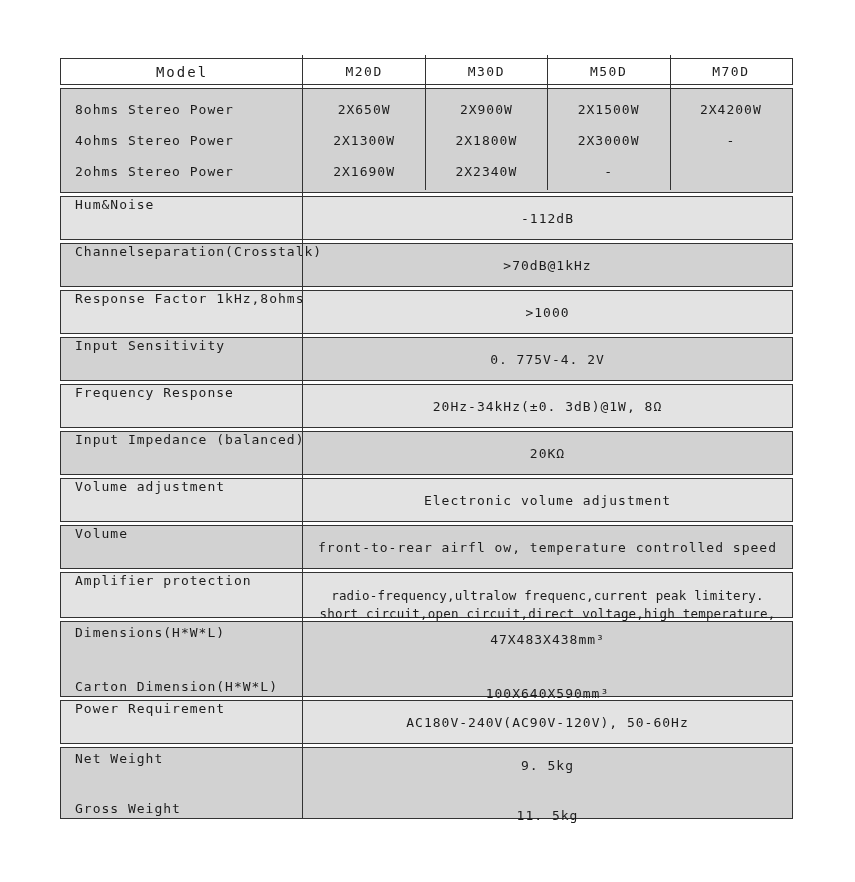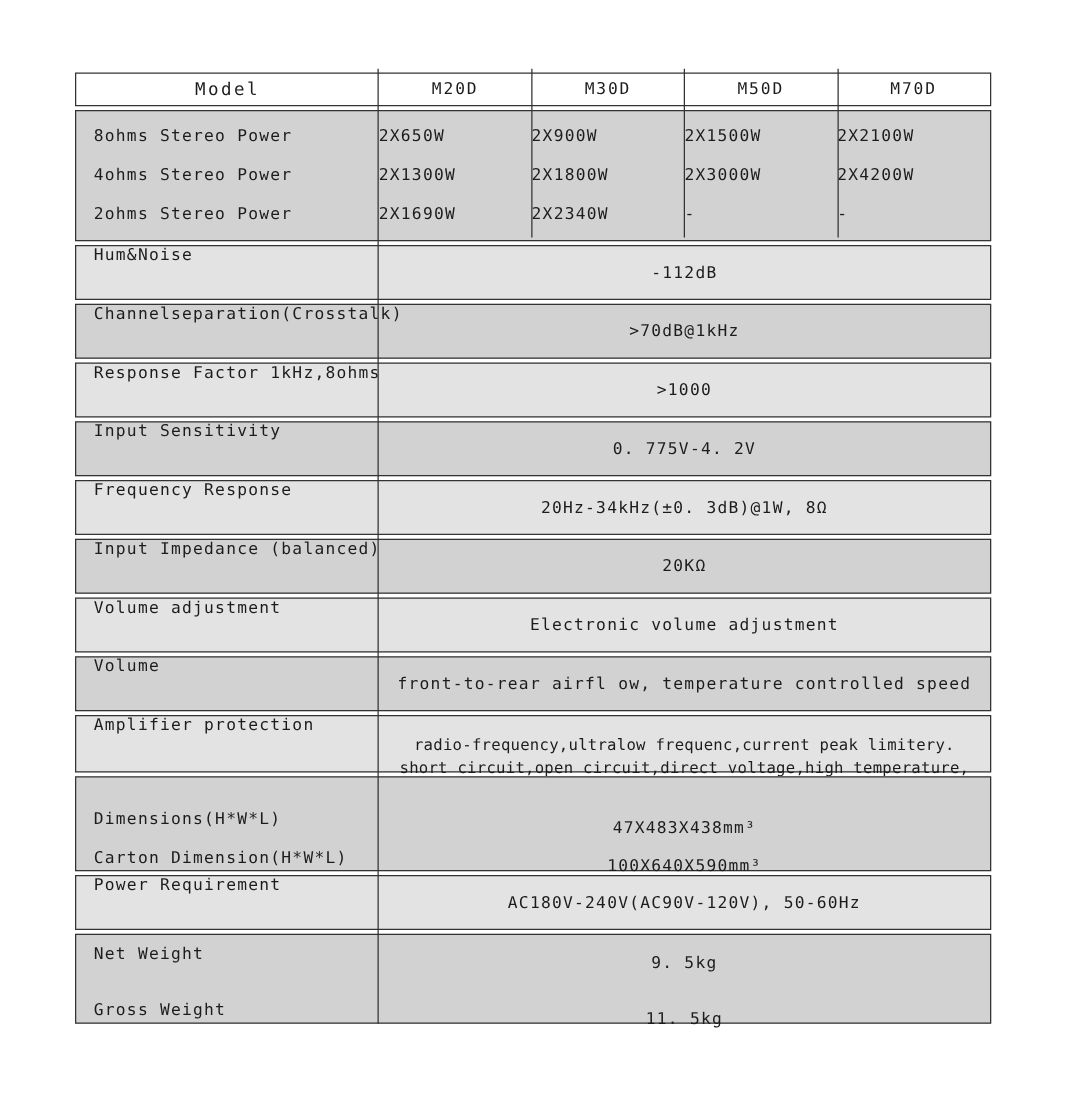--- a/index.html
+++ b/index.html
@@ -36,34 +36,34 @@
   
   .header-row { height: 27px; background: #ffffff; display: flex; align-items: stretch; }
   .hc { display: flex; align-items: center; justify-content: center; font-size: 14px; letter-spacing: 2px; }
   .hc-model { width: 242px; }
   .hc-col { flex: 1; font-size: 13px; letter-spacing: 1.5px; }
 
   
   .power-row { height: 105px; display: flex; }
   .p-labels { width: 242px; box-sizing: border-box; padding: 5px 0 0 14px; }
   .p-labels .pline { height: 31px; line-height: 31px; font-size: 13px; letter-spacing: 1px; white-space: nowrap; }
-  .p-col { flex: 1; padding-top: 5px; }
+  .p-col { flex: 1; text-align: center; padding-top: 5px; }
   .p-col .pline { height: 31px; line-height: 31px; font-size: 13px; letter-spacing: 1px; }
 
   
   .spec-row { height: 44px; display: flex; align-items: flex-start; }
   .s-label { width: 242px; box-sizing: border-box; padding-left: 14px; font-size: 13px; letter-spacing: 1px; white-space: nowrap; }
   .s-value { flex: 1; text-align: center; font-size: 13px; letter-spacing: 1px; margin-top: 14px; }
 
   
   .amp-row { height: 46px; }
   .amp-row .s-value { letter-spacing: 0.2px; font-size: 12.5px; line-height: 18px; }
 
   
-  .pair-row { display: flex; flex-direction: column; justify-content: flex-end; row-gap: 11px; }
+  .pair-row { display: flex; flex-direction: column; justify-content: space-between; row-gap: 11px; }
   .dim-row { height: 76px; }
   .wt-row  { height: 72px; gap: 25px; }
   .pairline { display: flex; align-items: center; height: 20px; }
 </style>
 </head>
 <body>
 
 <div class="page">
   <div class="spec-table">
 
@@ -95,21 +95,20 @@
         <div class="pline">2X900W</div>
         <div class="pline">2X1800W</div>
         <div class="pline">2X2340W</div>
       </div>
       <div class="p-col">
         <div class="pline">2X1500W</div>
         <div class="pline">2X3000W</div>
         <div class="pline">-</div>
       </div>
       <div class="p-col">
-        <div class="pline">2X2100W</div>
         <div class="pline">2X4200W</div>
         <div class="pline">-</div>
       </div>
     </div>
 
     <div class="row spec-row bg-light">
       <div class="s-label">Hum&amp;Noise</div>
       <div class="s-value">-112dB</div>
     </div>
 

